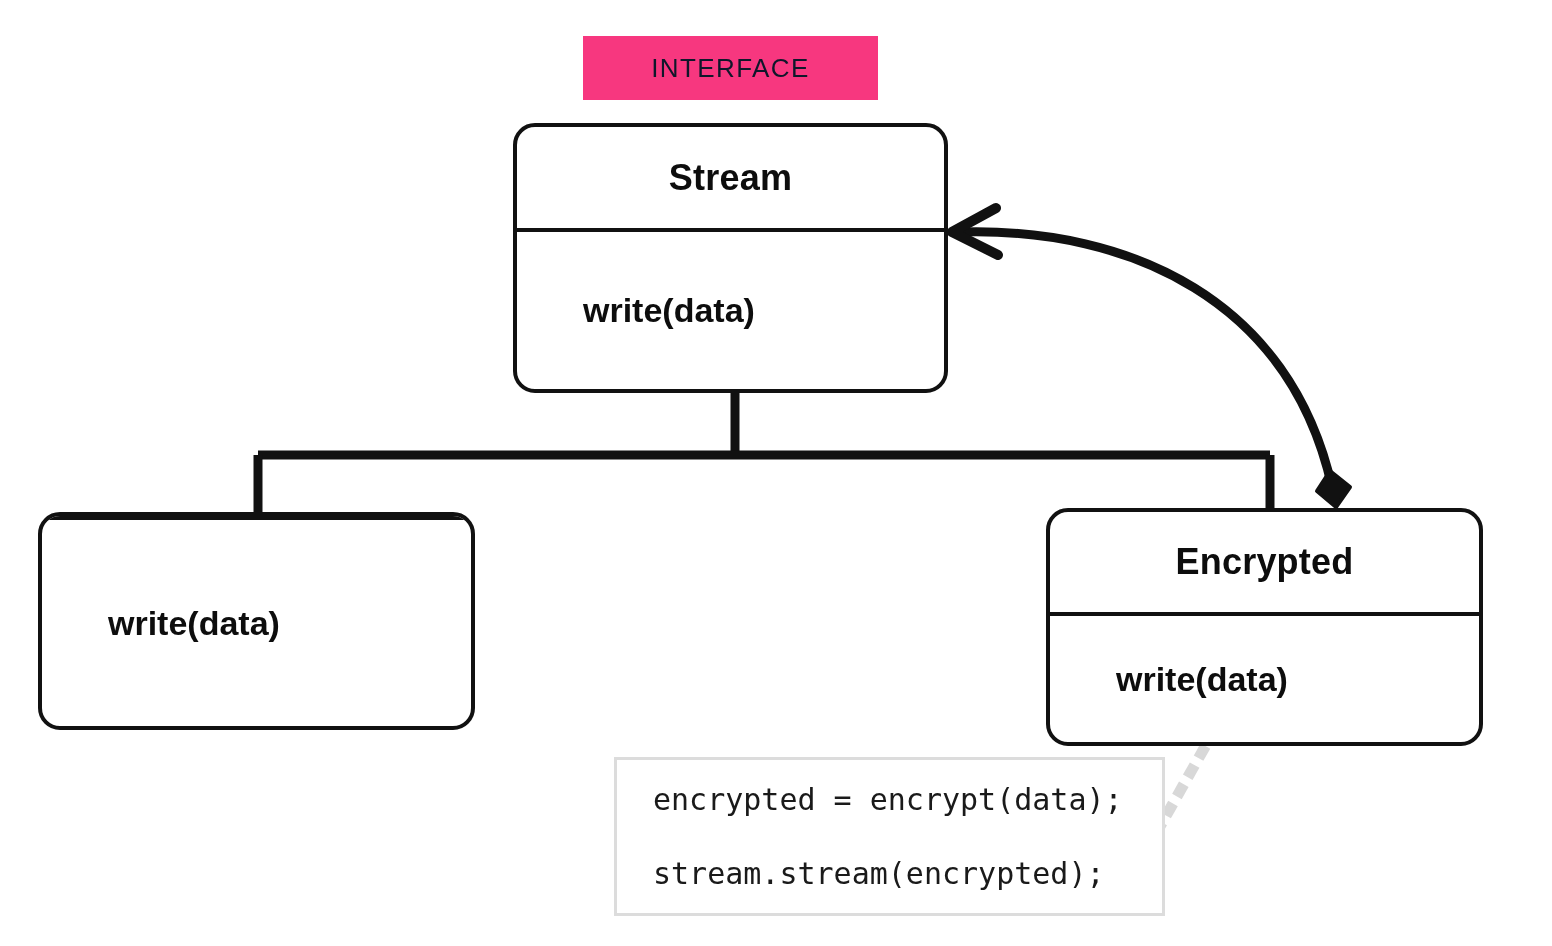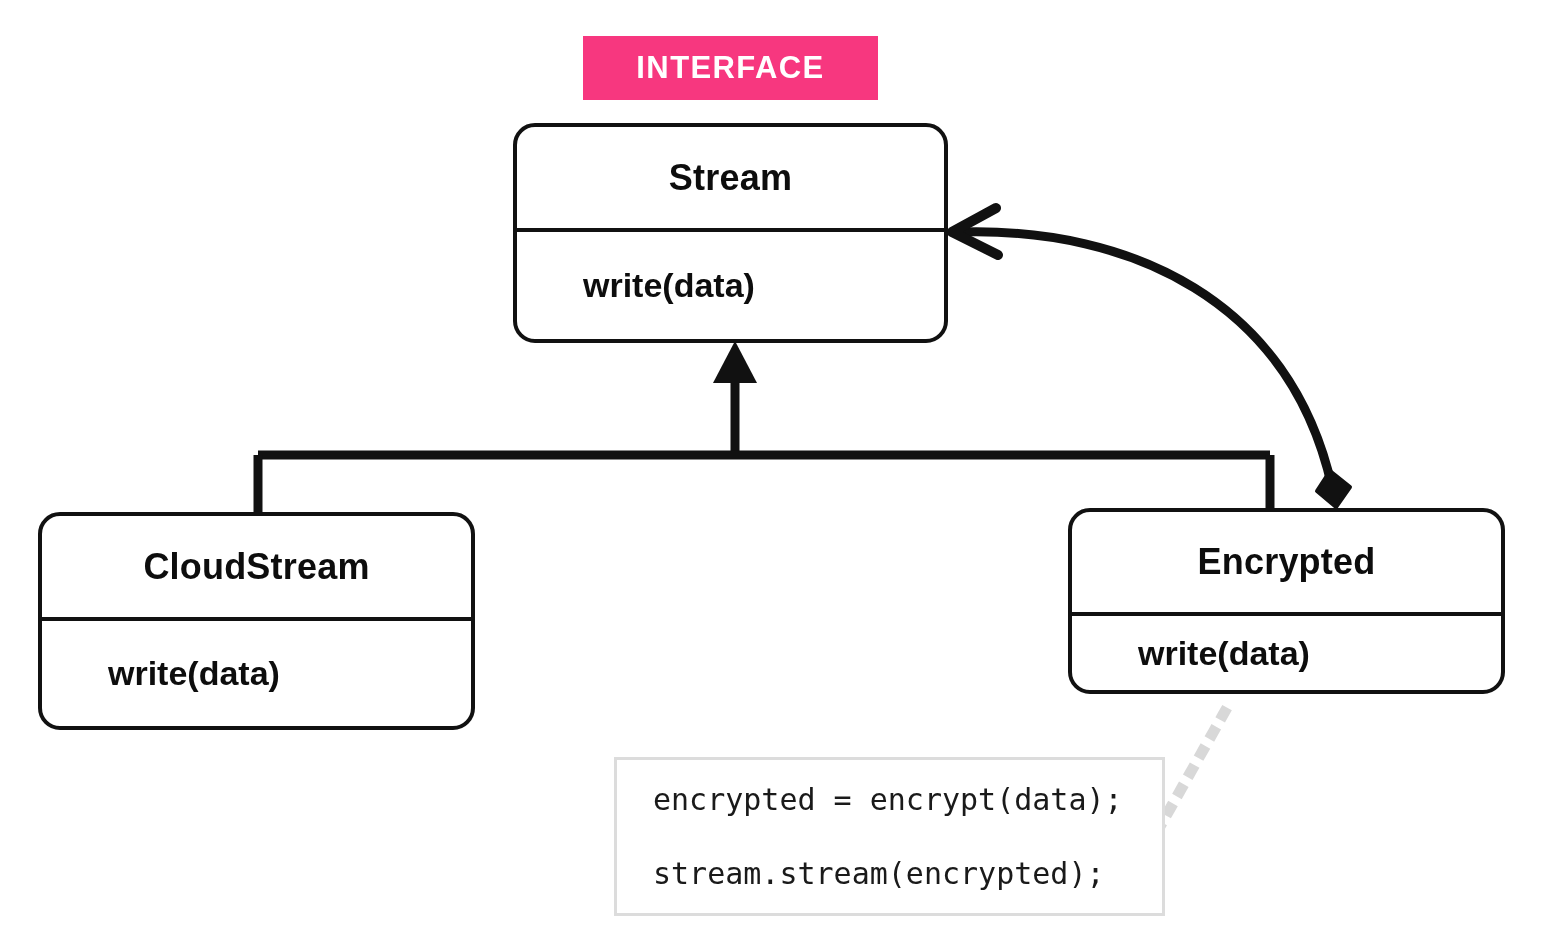--- a/index.html
+++ b/index.html
@@ -23,23 +23,23 @@
     width: 1552px;
     height: 946px;
   }
 
   
   .badge {
     position: absolute;
     display: flex;
     align-items: center;
     justify-content: center;
-    color: #ffffff;
-    font-size: 31px;
-    font-weight: 700;
+    color: #0f172a;
+    font-size: 26px;
+    font-weight: 400;
     letter-spacing: 1.4px;
     font-family: "Liberation Sans", sans-serif;
   }
 
   
   .uml-box {
     position: absolute;
     box-sizing: border-box;
     background: #ffffff;
     border: 4px solid #111111;
@@ -139,37 +139,36 @@
   
   <g>
     <path d="M 1158 830 L 1228 706" stroke="#d8d8d8" stroke-width="11" fill="none" stroke-linecap="square" stroke-dasharray="3 19"></path>
   </g>
 </svg>
 
 <div class="badge" style="left:583px; top:36px; width:295px; height:64px; background:#F7377F;">
   <span>INTERFACE</span>
 </div>
 
-<div class="uml-box" style="left:513px; top:123px; width:435px; height:220px;">
+<div class="uml-box" style="left:513px; top:123px; width:435px; height:270px;">
   <div class="uml-inner">
     <div class="uml-title" style="height:101px;">Stream</div>
     <div class="uml-divider"></div>
     <div class="uml-members">write(data)</div>
   </div>
 </div>
 
 <div class="uml-box" style="left:38px; top:512px; width:437px; height:218px;">
   <div class="uml-inner">
-    <div class="uml-title" style="height:101px;">CloudStream</div>
     <div class="uml-divider"></div>
     <div class="uml-members">write(data)</div>
   </div>
 </div>
 
-<div class="uml-box" style="left:1068px; top:508px; width:437px; height:186px;text-align:right;">
+<div class="uml-box" style="left:1046px; top:508px; width:437px; height:238px;text-align:right;">
   <div class="uml-inner">
     <div class="uml-title" style="height:100px;">Encrypted</div>
     <div class="uml-divider"></div>
     <div class="uml-members">write(data)</div>
   </div>
 </div>
 
 <div class="code-box" style="left:614px; top:757px; width:551px; height:159px;">
   <div class="code-line">encrypted = encrypt(data);</div>
   <div class="code-line">stream.stream(encrypted);</div>

